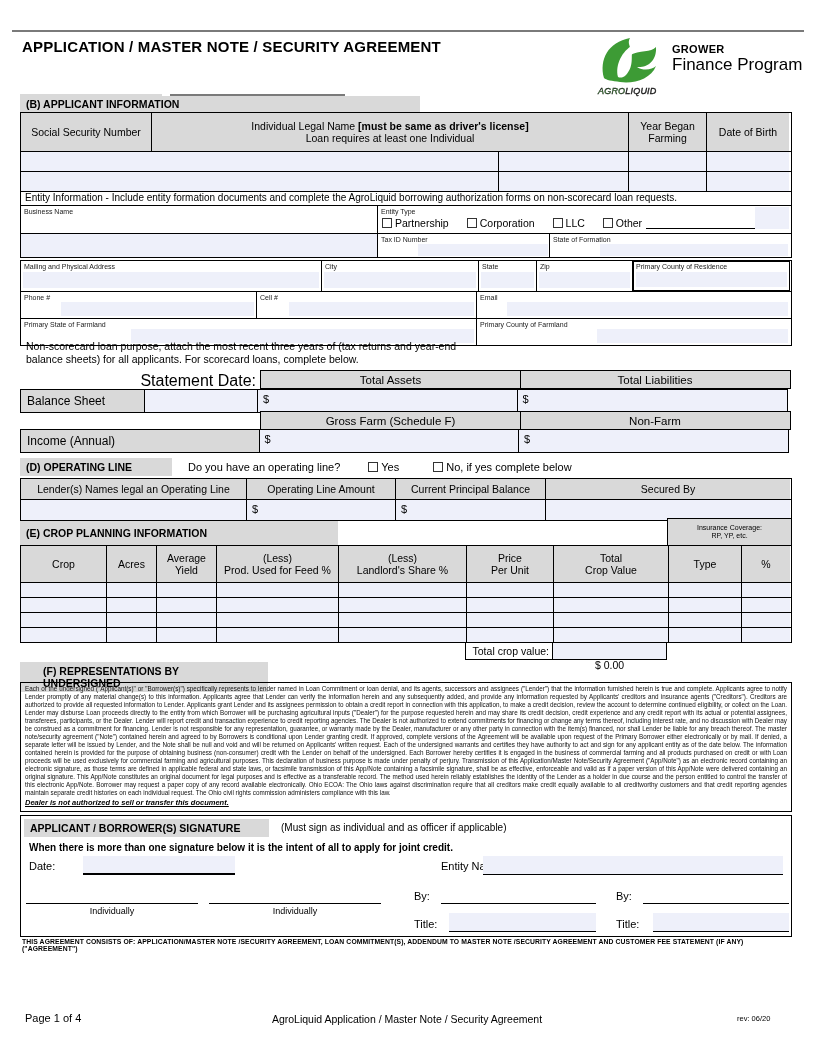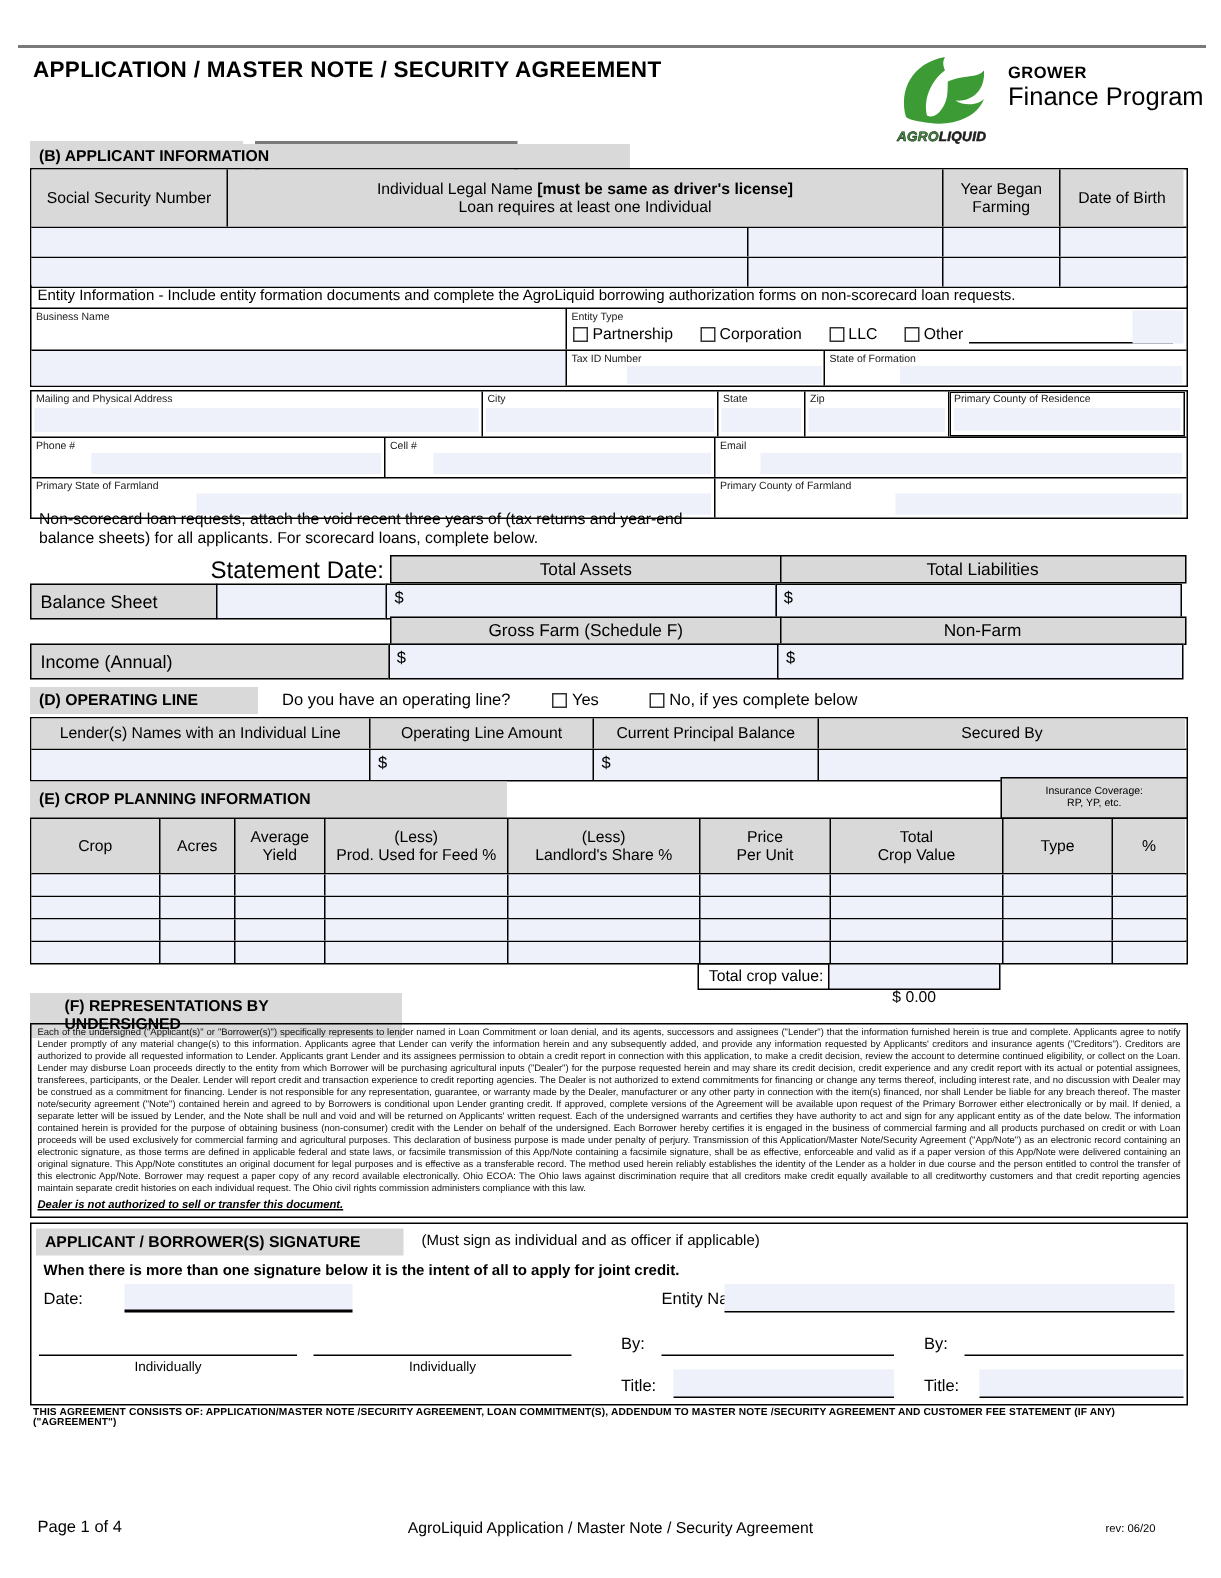--- a/index.html
+++ b/index.html
@@ -8,21 +8,21 @@
     width:814px; height:1052px; position:relative; overflow:hidden;
     font-family:"Liberation Sans", sans-serif; color:#000;
   }
   .abs { position:absolute; }
   .topline { position:absolute; top:30px; left:12px; width:792px; height:2px; background:#7a7a7a; }
   .doc-title { position:absolute; top:38px; left:22px; font-size:15px; font-weight:bold; letter-spacing:.2px; }
 
   
   .logo { position:absolute; top:36px; left:596px; width:210px; display:flex; align-items:flex-start; gap:8px; }
   .leaf-wrap { position:relative; width:68px; height:60px; }
-  .agro-word { position:absolute; bottom:0; left:2px; font-size:9px; font-weight:bold; font-style:italic; color:#3d9b35; letter-spacing:.2px;margin-top:44px; }
+  .agro-word { position:absolute; bottom:0; left:2px; font-size:9px; font-weight:normal; font-style:italic; color:#3d9b35; letter-spacing:.2px;margin-top:44px; }
   .agro-word span { color:#1f1f1f; -webkit-text-stroke:.4px #1f1f1f; }
   .logo-text { padding-top:8px; line-height:1.05; }
   .logo-text .l1 { font-size:11px; font-weight:bold; letter-spacing:.3px; }
   .logo-text .l2 { font-size:17px; font-weight:500; }
 
   .glabel { background:#d9d9d9; font-weight:bold; font-size:10.5px; padding:4px 6px; }
   .blue { background:#eef0fa; }
   .flabel { font-size:7px; color:#1a1a1a; padding:2px 0 0 3px; line-height:1.1; }
   .fin { background:#eef0fa; }
 
@@ -191,21 +191,21 @@
       <div class="fin" style="margin:0 2px 1px 110px;height:14px;"></div>
     </div>
     <div class="tc" style="width:314px;">
       <div class="flabel">Primary County of Farmland</div>
       <div class="fin" style="margin:0 2px 1px 120px;height:14px;"></div>
     </div>
   </div>
 </div>
 
 <div class="abs" style="top:340px;left:20px;width:772px;display:flex;align-items:flex-start;">
-  <div style="font-size:10.5px;margin-left:6px;width:460px;line-height:1.25;">Non-scorecard loan requests, attach the void recent three years of (tax returns and year-end balance sheets) for all applicants. For scorecard loans, complete below.</div>
+  <div style="font-size:10.5px;margin-left:6px;width:460px;line-height:1.25;">Non-scorecard loan purpose, attach the most recent three years of (tax returns and year-end balance sheets) for all applicants. For scorecard loans, complete below.</div>
 </div>
 
 <div class="abs" style="top:370px;left:20px;width:772px;">
   <div style="display:flex;">
     <div style="width:240px;text-align:right;font-size:16px;padding:2px 4px 0 0;">Statement Date:</div>
     <div class="hdrcell c-text" style="width:261px;height:19px;border:1.5px solid #000;">Total Assets</div>
     <div class="hdrcell c-text" style="width:271px;height:19px;border:1.5px solid #000;margin-left:-1.5px;">Total Liabilities</div>
   </div>
   <div style="display:flex;margin-top:-1.5px;">
     <div class="glabel" style="width:125px;height:24px;border:1.5px solid #000;font-weight:normal;font-size:12px;">Balance Sheet</div>
@@ -229,21 +229,21 @@
   <div class="glabel" style="width:152px;padding:3px 6px;">(D) OPERATING LINE</div>
   <div style="font-size:11px;margin-left:16px;">Do you have an operating line?</div>
   <span class="cb" style="margin-left:28px;"></span>
   <span class="cbl" style="font-size:11px;">Yes</span>
   <span class="cb" style="margin-left:34px;"></span>
   <span class="cbl" style="font-size:11px;">No, if yes complete below</span>
 </div>
 
 <div class="abs tbl" style="top:478px;left:20px;width:772px;">
   <div class="trow" style="height:20px;">
-    <div class="tc hdrcell" style="width:225px;">Lender(s) Names with an Individual Line</div>
+    <div class="tc hdrcell" style="width:225px;">Lender(s) Names legal an Operating Line</div>
     <div class="tc hdrcell" style="width:149px;">Operating Line Amount</div>
     <div class="tc hdrcell" style="width:150px;">Current Principal Balance</div>
     <div class="tc hdrcell" style="width:245px;">Secured By</div>
   </div>
   <div class="trow" style="height:21px;">
     <div class="tc blue" style="width:225px;"></div>
     <div class="tc blue dollar" style="width:149px;"><span>$</span></div>
     <div class="tc blue dollar" style="width:150px;"><span>$</span></div>
     <div class="tc blue" style="width:245px;"></div>
   </div>

